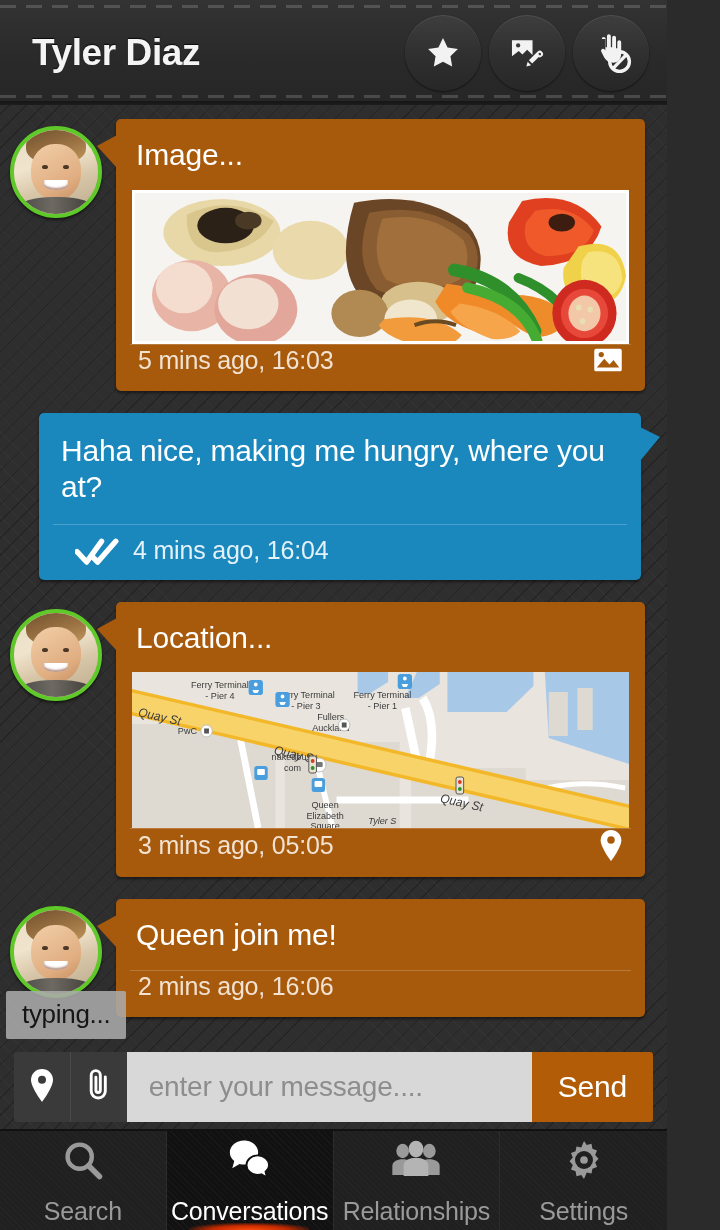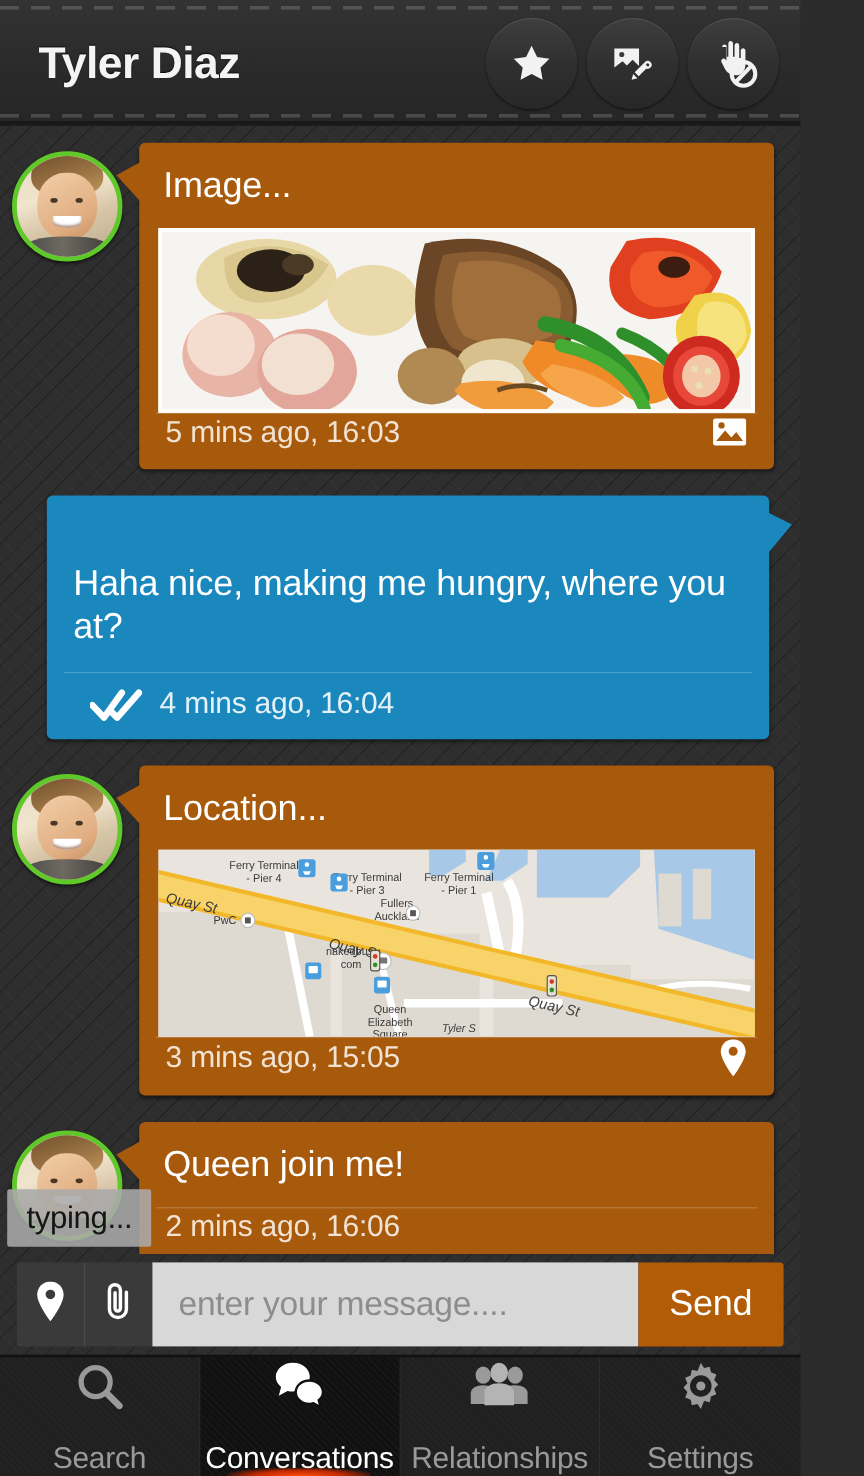--- a/index.html
+++ b/index.html
@@ -113,21 +113,21 @@
     width:0; height:0;
     border-top:10px solid transparent;
     border-bottom:24px solid transparent;
     border-left:20px solid #1a87bd;
   }
 
   .bubble-text {
     color:#fff; font-size:30px; line-height:1.22;
     padding:18px 20px 16px 20px; letter-spacing:-.2px;
   }
-  .bubble.me .bubble-text { padding:20px 22px 18px 22px;margin-top:36px; }
+  .bubble.me .bubble-text { padding:20px 22px 18px 22px; }
 
   .bubble-media { padding:0 16px; }
 
   .bubble-foot {
     display:flex; align-items:center; justify-content:space-between;
     padding:12px 20px 14px 36px; position:relative;
   }
   .bubble-foot::before {
     content:""; position:absolute; left:14px; right:14px; top:0; height:1px;
     background:rgba(255,255,255,.20);
@@ -186,21 +186,21 @@
 
   
   .nav {
     flex:0 0 101px; height:101px; display:flex;
     background:#202020;
     background-image:repeating-linear-gradient(45deg, rgba(255,255,255,.02) 0 1px, transparent 1px 4px);
     border-top:2px solid #111;
   }
   .nav-item {
     flex:1 1 25%; display:flex; flex-direction:column;
-    align-items:center; justify-content:space-between; gap:15px;
+    align-items:center; justify-content:center; gap:15px;
     position:relative; color:#9a9a9a; font-size:25px; letter-spacing:-.2px;
     border-right:1px solid #2c2c2c;
   }
   .nav-item:last-child { border-right:0; }
   .nav-item.active {
     color:#ffffff;
     background:#111111;
     background-image:repeating-linear-gradient(45deg, rgba(255,255,255,.03) 0 1px, transparent 1px 4px);
   }
   .nav-item.active::after {
@@ -461,21 +461,21 @@
                   <circle cx="189" cy="96" r="2" fill="#2f8f2a"></circle>
                 <rect x="339" y="105" width="8" height="17" rx="2" fill="#e8e2d2" stroke="#555"></rect>
                 <circle cx="343" cy="110" r="2" fill="#d63c22"></circle>
                   <circle cx="343" cy="117" r="2" fill="#2f8f2a"></circle>
               </g>
             </svg>
           </div>
         </div>
 
         <div class="bubble-foot">
-          <span class="foot-time">3 mins ago, 15:05</span>
+          <span class="foot-time">3 mins ago, 05:05</span>
           <span class="foot-icon">
             <svg width="24" height="31" viewBox="0 0 18 24">
               <path fill="#ffffff" d="M9 0C4.6 0 1 3.5 1 7.9 1 13.6 9 24 9 24s8-10.4 8-16.1C17 3.5 13.4 0 9 0z"></path>
               <circle cx="9" cy="7.8" r="2.9" fill="#a85a0c"></circle>
             </svg>
           </span>
         </div>
       </div>
     </div>
 

